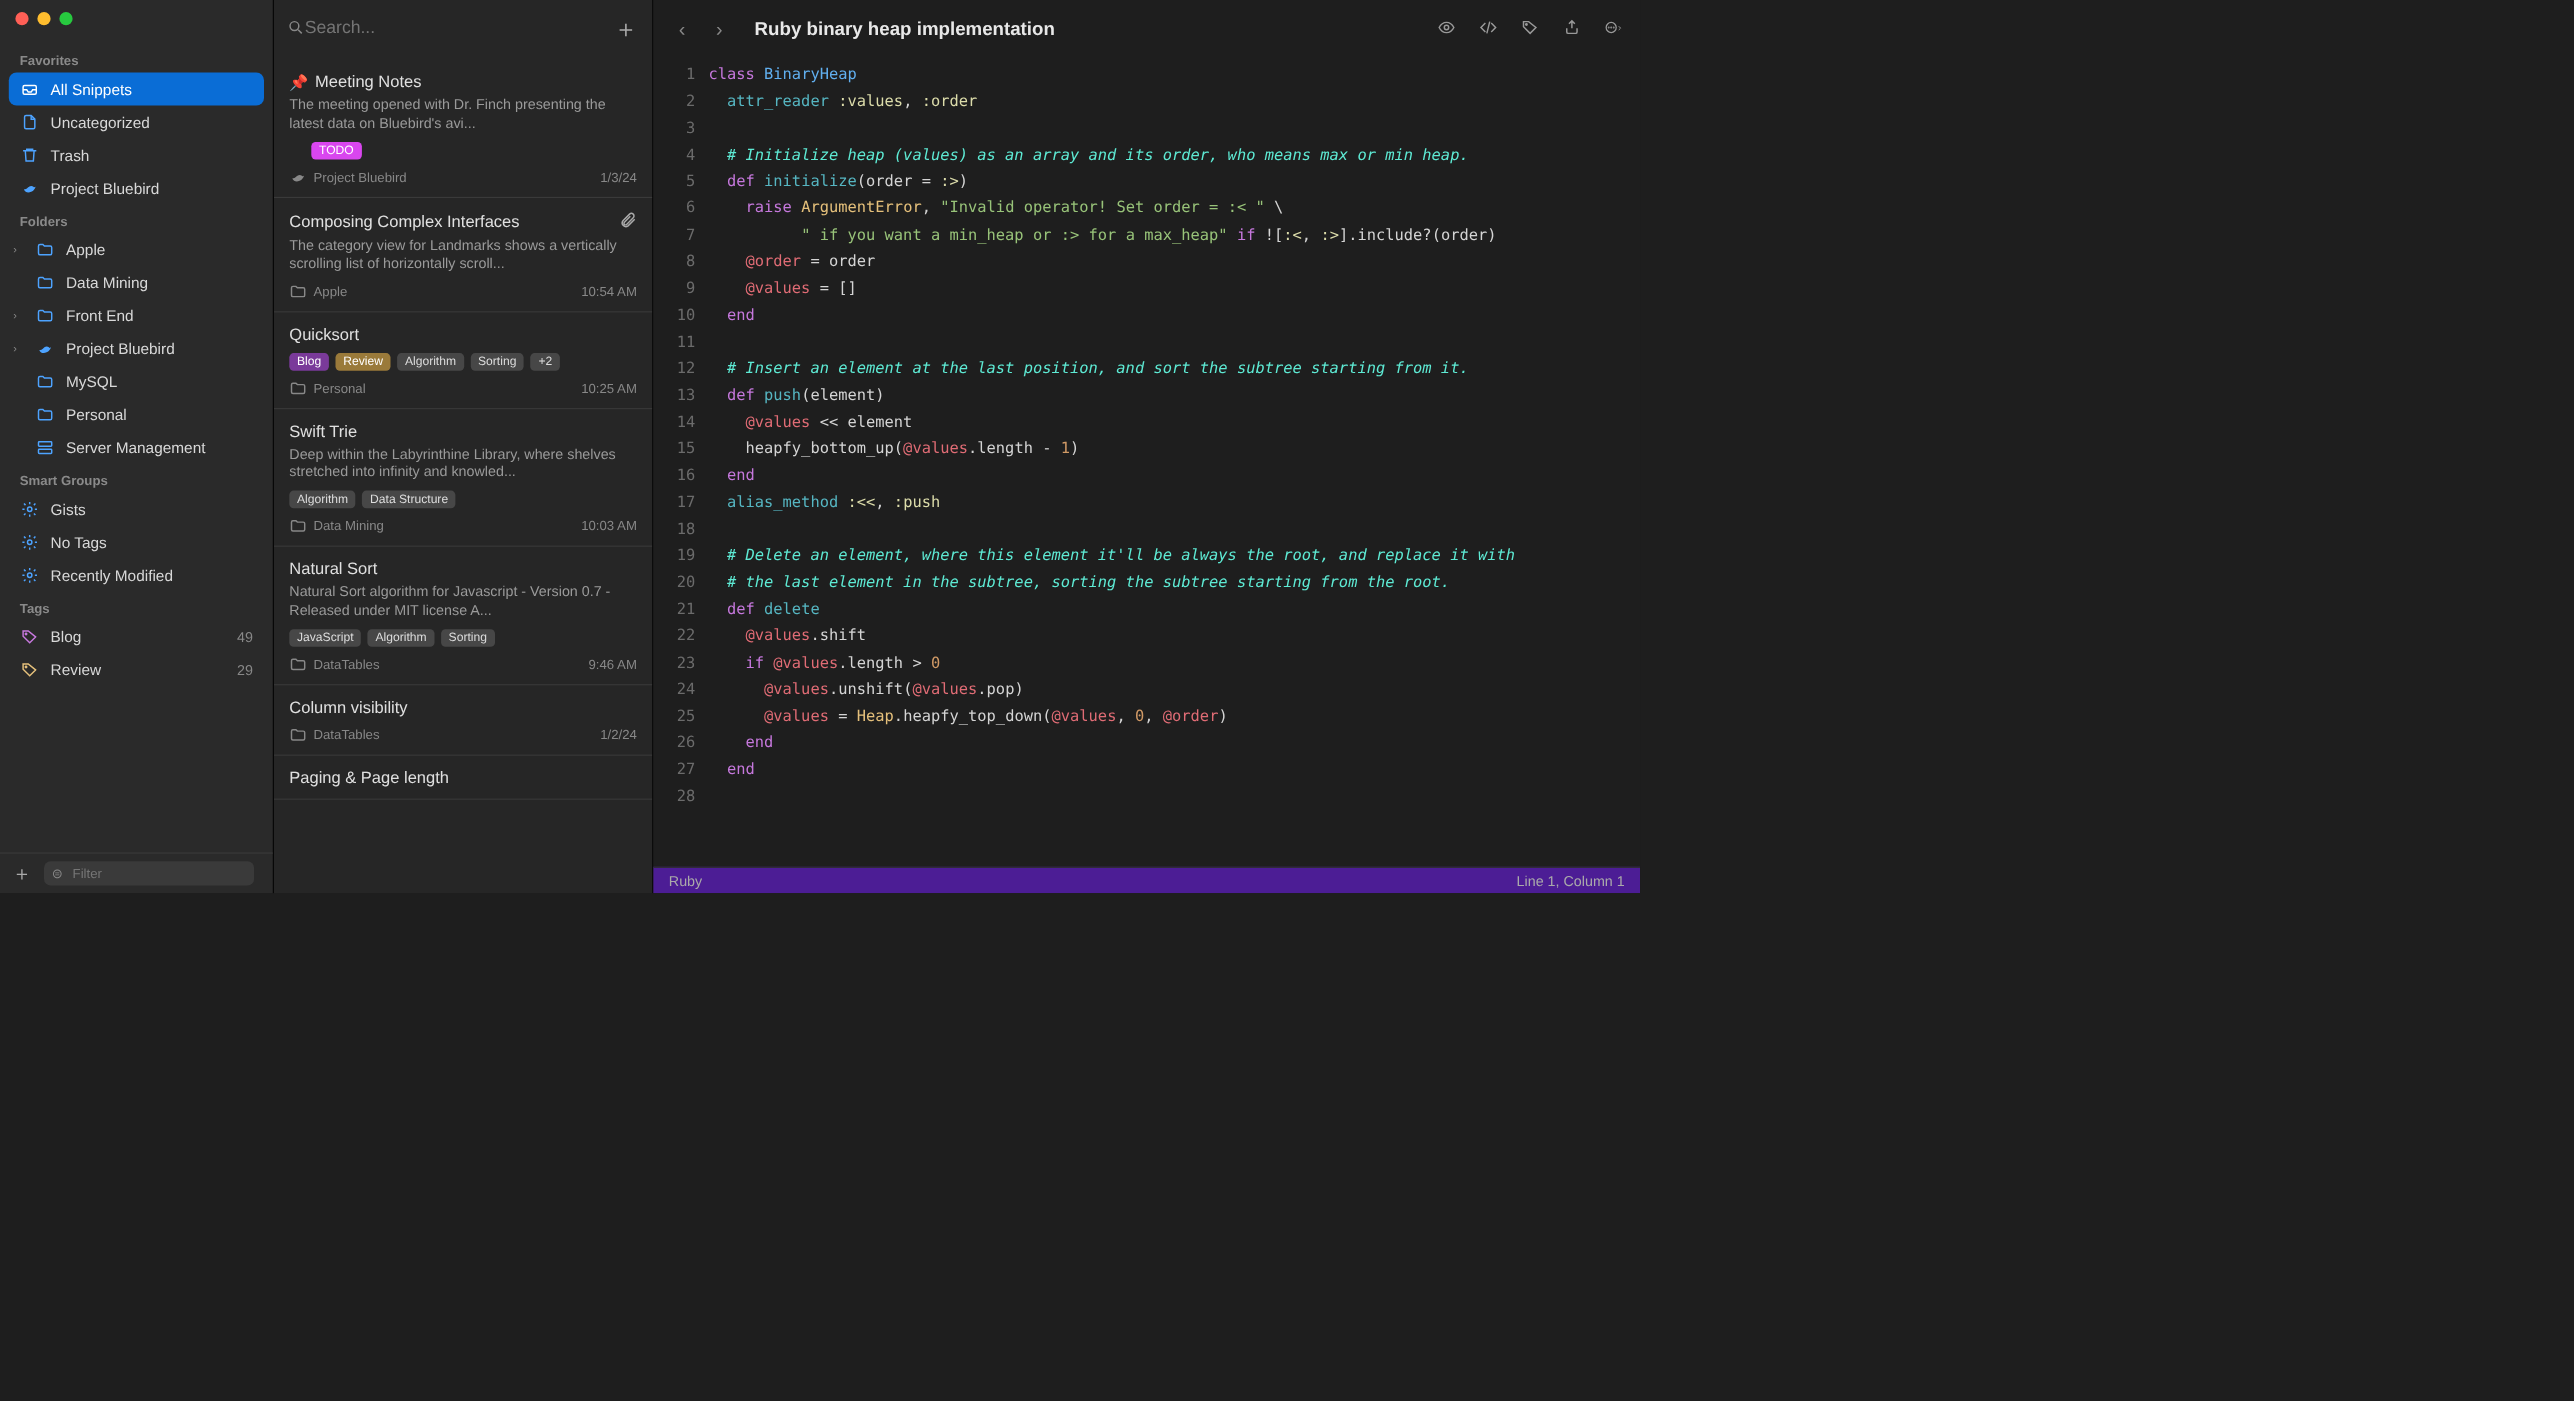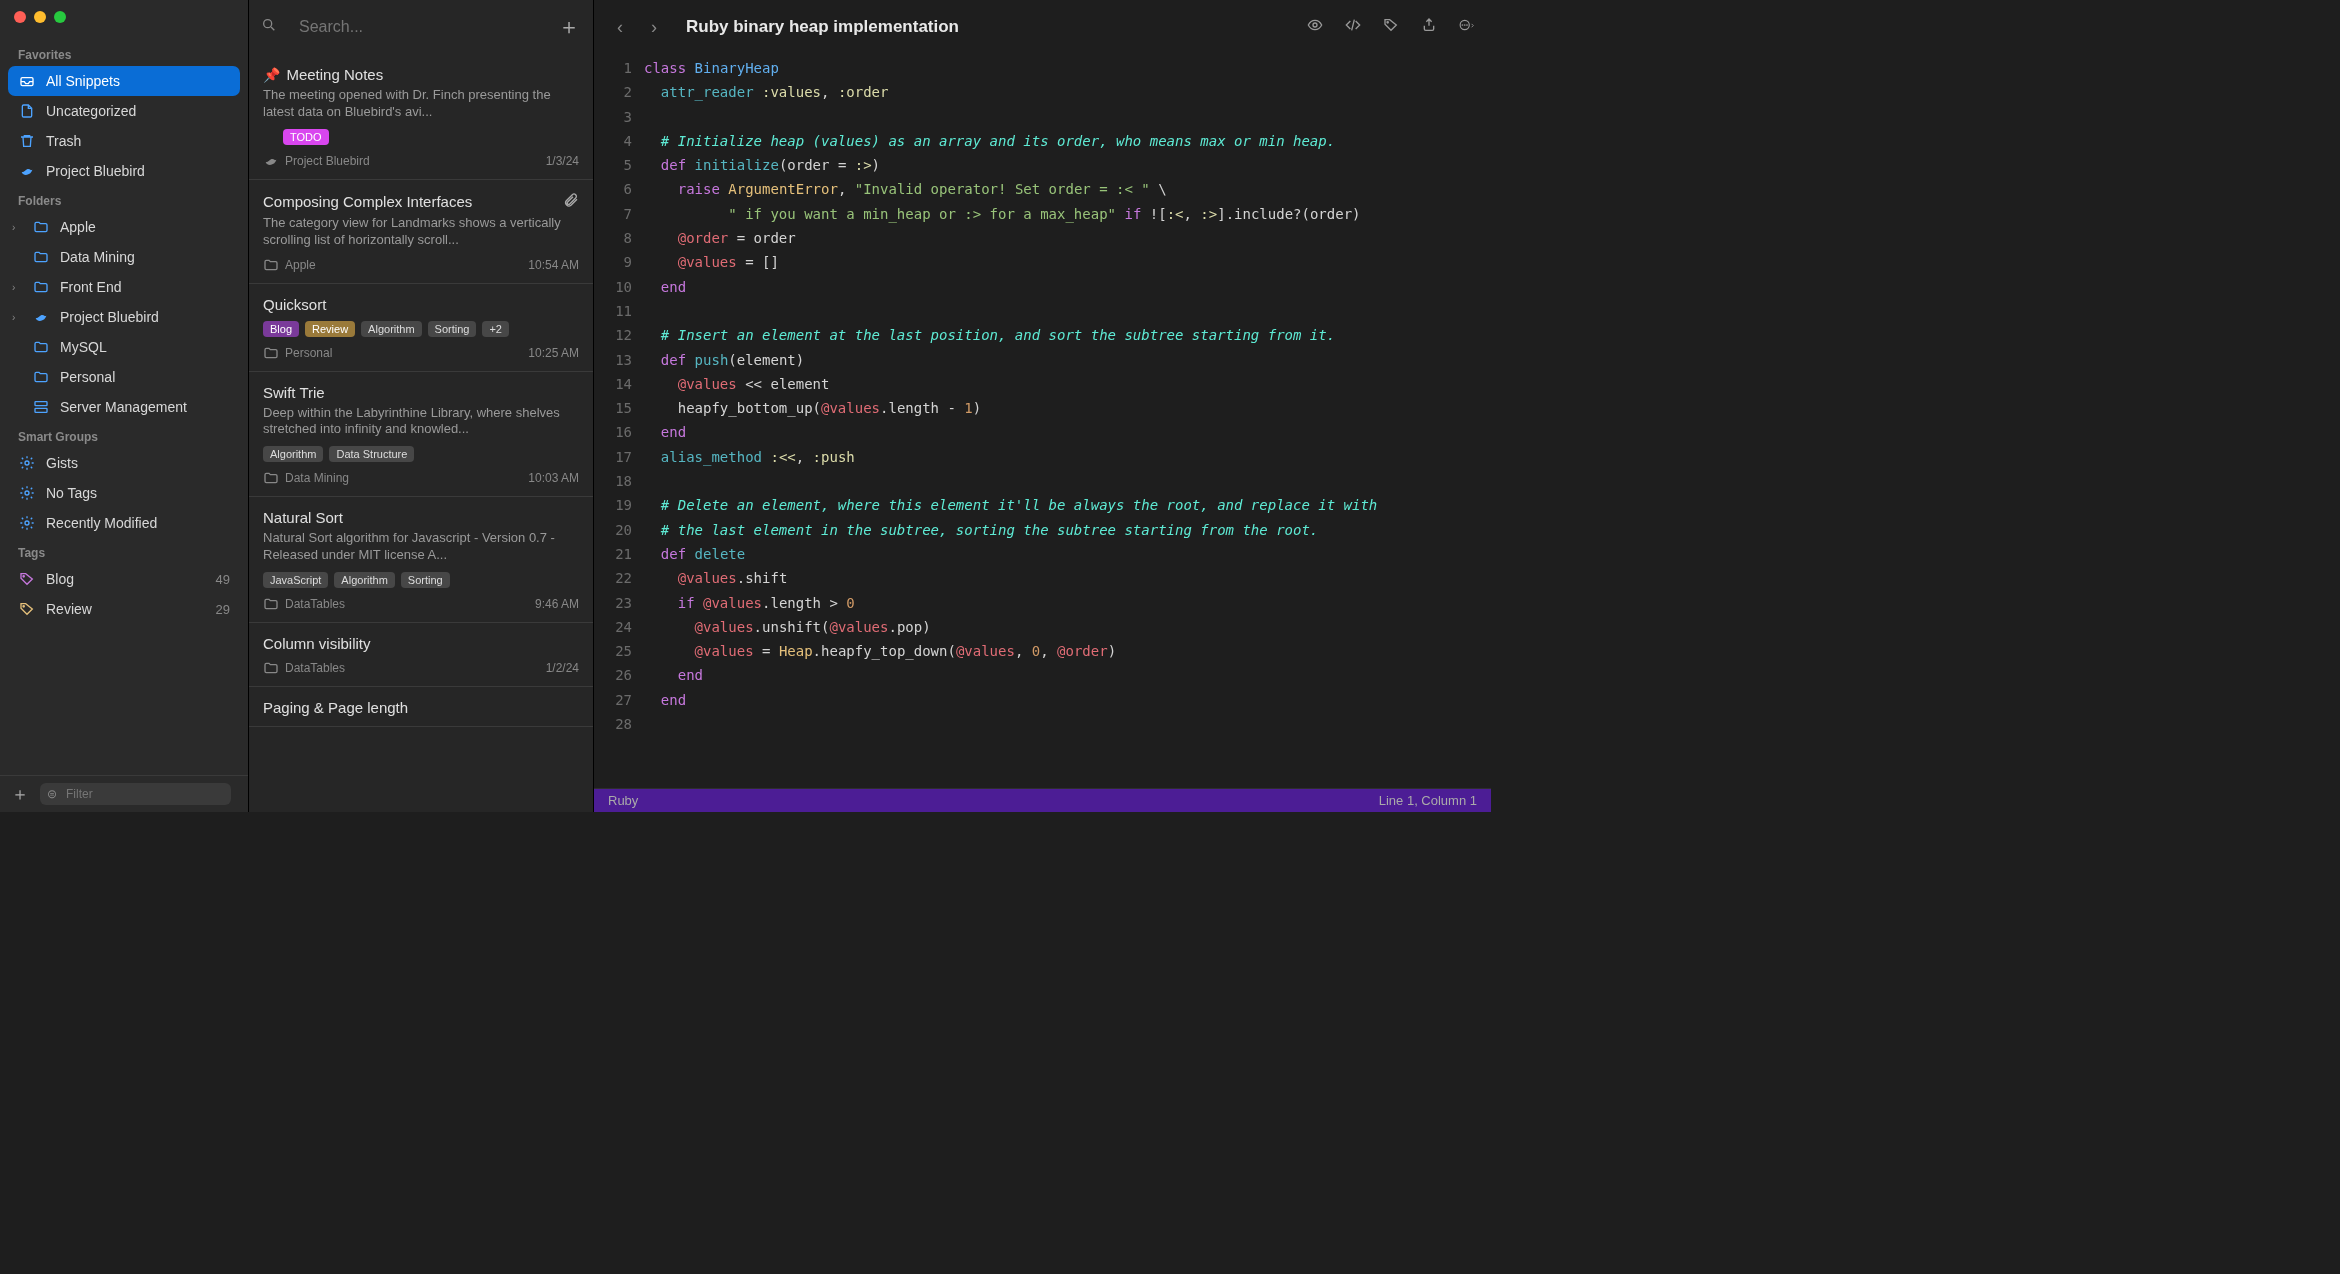--- a/index.html
+++ b/index.html
@@ -139,22 +139,22 @@
 .list-header {
   display: flex;
   align-items: center;
   padding: 8px 12px;
   height: 54px;
   gap: 10px;
 }
 .search-wrap {
   flex: 1;
   display: flex;
-  align-items: center;
-  gap: 22px;
+  align-items: flex-start;
+  gap: 0;
   color: #888;
 }
 .search-input {
   flex: 1;
   background: transparent;
   border: none;
   outline: none;
   color: #ccc;
   font-size: 16px;
 }

